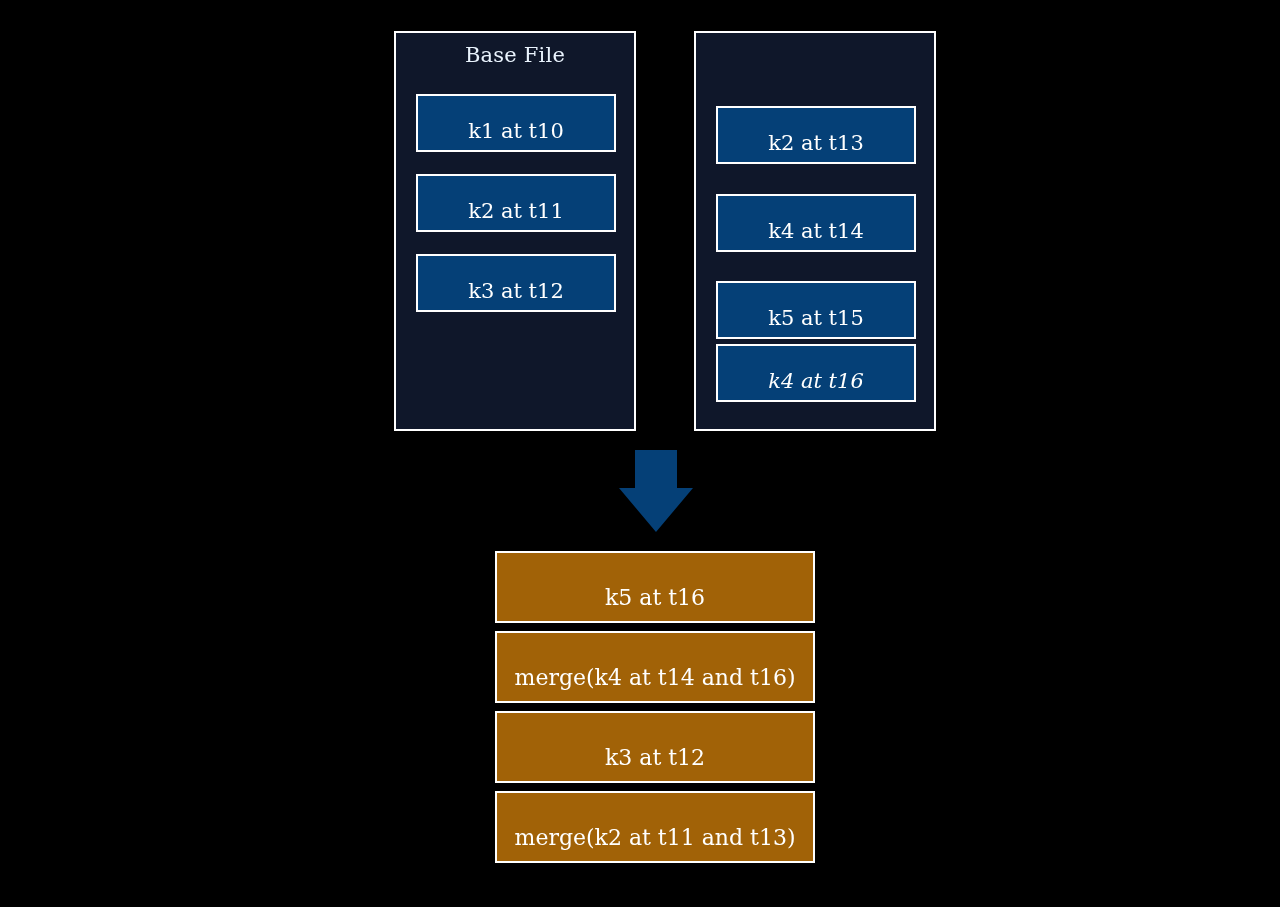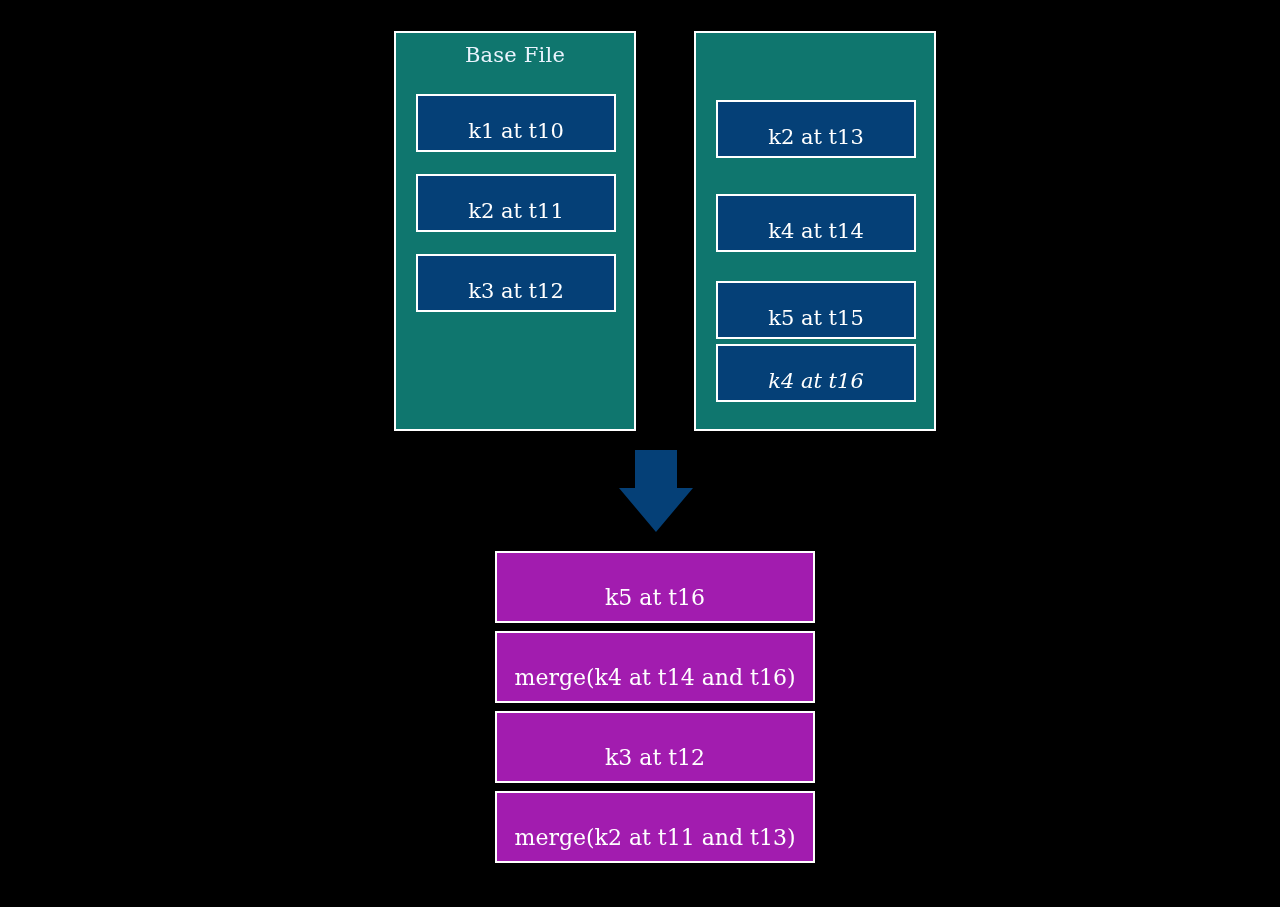--- a/index.html
+++ b/index.html
@@ -19,21 +19,21 @@
   #canvas {
     position: relative;
     width: 1280px;
     height: 907px;
     background: #000000;
   }
 
   
   .file-panel {
     position: absolute;
-    background: #0f766e;
+    background: #0f172a;
     border: 2px solid #FFFFFF;
     box-sizing: border-box;
     padding-left: 12px;
   }
   #panel-base {
     left: 394px;
     top: 31px;
     width: 242px;
     height: 400px;
   }
@@ -81,21 +81,21 @@
   }
   .base-rec.i0 { top: 61px; }
   .base-rec.i1 { top: 141px; }
   .base-rec.i2 { top: 221px; }
 
   .log-rec {
     left: 20px;
     width: 200px;
     height: 58px;
   }
-  .log-rec.i0 { top: 67px; }
+  .log-rec.i0 { top: 73px; }
   .log-rec.i1 { top: 161px; }
   .log-rec.i2 { top: 248px; text-align: center; }
   .log-rec.i3 { top: 311px; font-style: italic; }
 
   
   #merge-arrow {
     position: absolute;
     left: 617px;
     top: 450px;
     width: 78px;
@@ -107,21 +107,21 @@
     position: absolute;
     left: 495px;
     top: 551px;
     width: 320px;
   }
   .result-box {
     position: relative;
     width: 320px;
     height: 72px;
     margin-bottom: 8px;
-    background: #a21caf;
+    background: #a16207;
     border: 2px solid #FFFFFF;
     box-sizing: border-box;
     color: #FFFFFF;
     font-size: 22px;
     text-align: center;
     white-space: nowrap;
   }
   .result-box > .res-label {
     position: absolute;
     left: 0;

